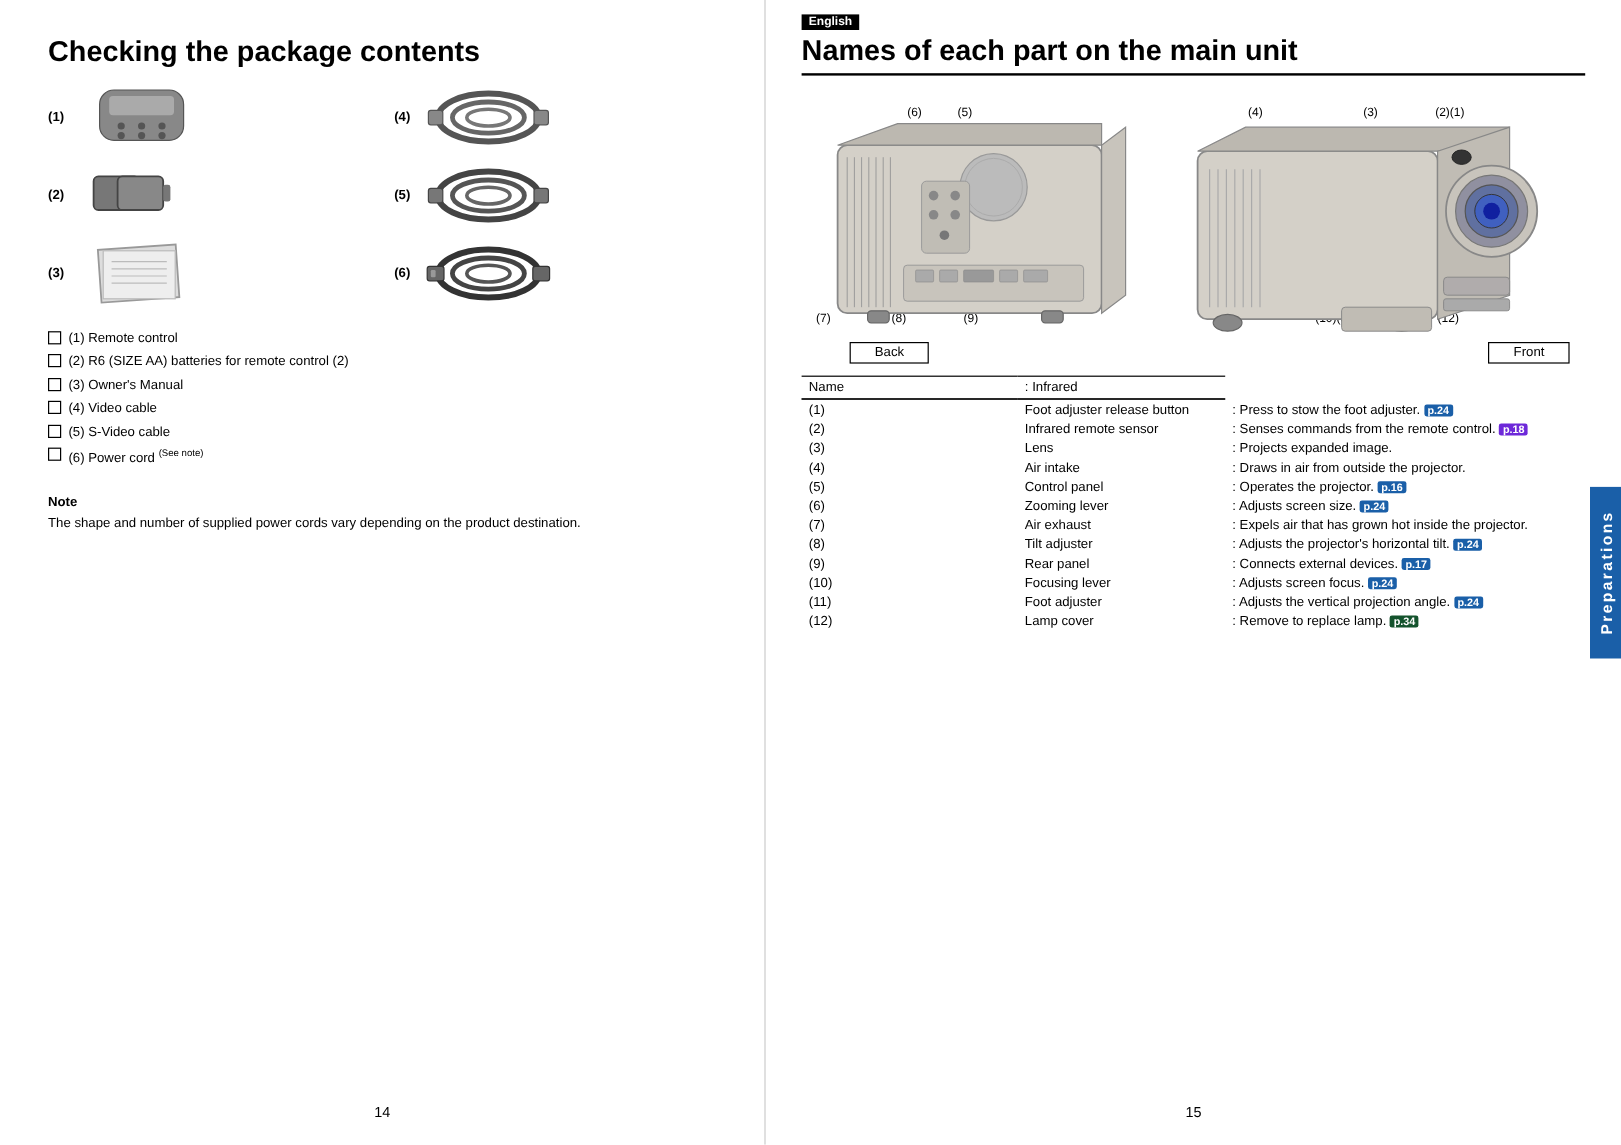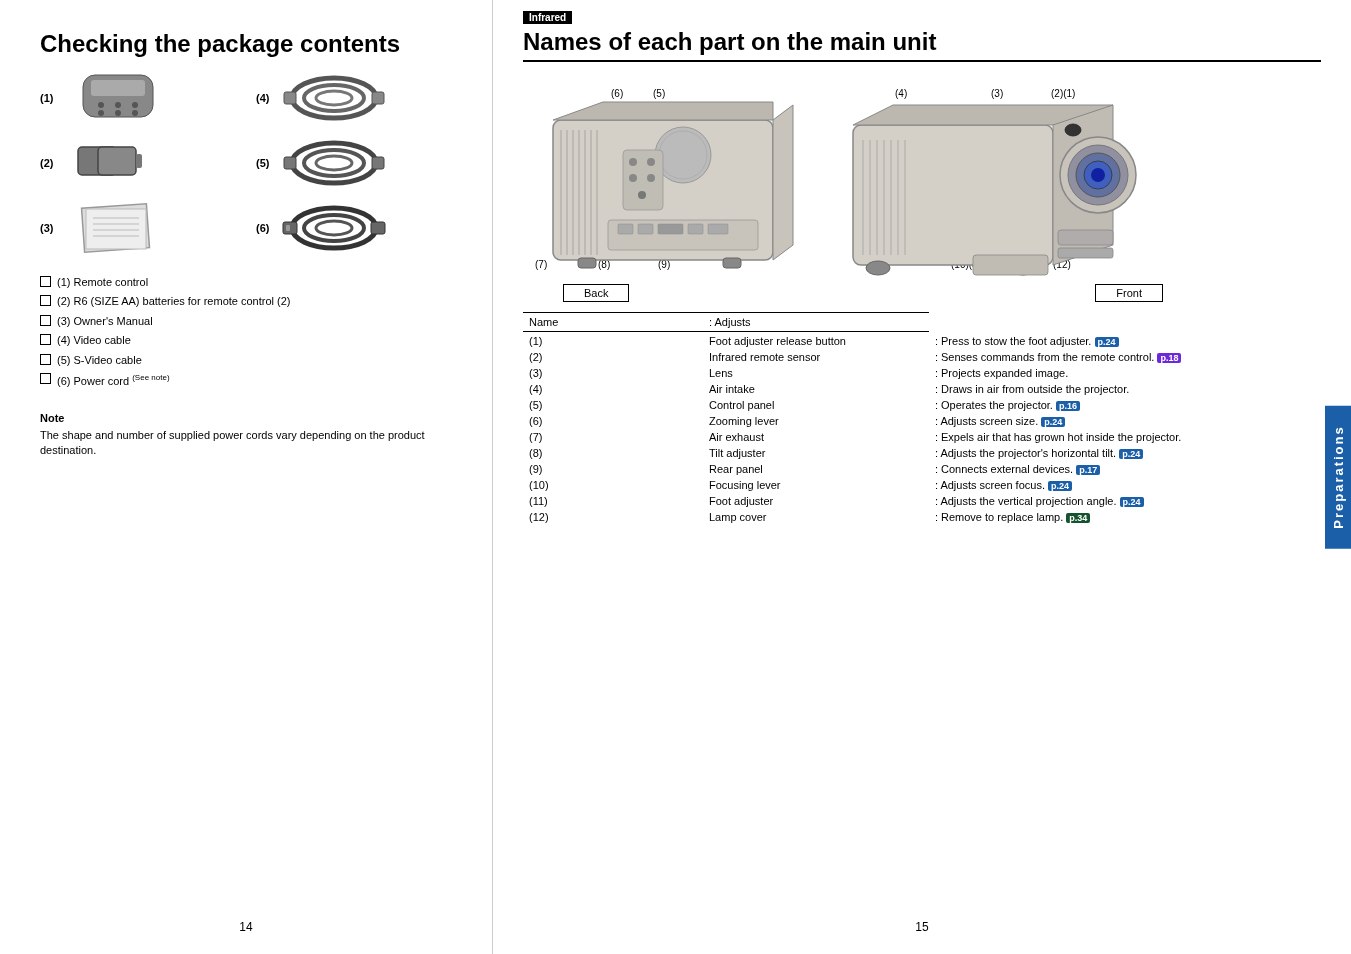--- a/index.html
+++ b/index.html
@@ -6,21 +6,21 @@
     body {
       font-family: Arial, sans-serif;
       font-size: 12px;
       background: #fff;
       color: #000;
       width: 1351px;
       min-height: 954px;
       display: flex;
     }
     .page-left {
-      width: 493px;
+      width: 638px;
       padding: 30px 30px 30px 40px;
       border-right: 1px solid #ccc;
       position: relative;
     }
     .page-right {
       flex: 1;
       padding: 10px 30px 30px 30px;
       position: relative;
     }
     h1 {
@@ -284,21 +284,21 @@
   <div class="note-section">
     <div class="note-title">Note</div>
     <div class="note-text">The shape and number of supplied power cords vary depending on the product destination.</div>
   </div>
 
   <div class="page-num page-num-left">14</div>
 </div>
 
 <div class="page-right">
   <div>
-    <span class="lang-badge">Infrared</span>
+    <span class="lang-badge">English</span>
   </div>
   <h2>Names of each part on the main unit</h2>
 
   <div class="diagram-area">
 
     <div class="diagram-back">
 
       <div style="position:absolute; top:16px; left:88px; font-size:10px;">(6)</div>
       <div style="position:absolute; top:16px; left:130px; font-size:10px;">(5)</div>
       <div style="position:absolute; bottom:32px; left:12px; font-size:10px;">(7)</div>
@@ -389,21 +389,21 @@
         <rect x="130" y="155" width="75" height="20" rx="3" fill="#c0bcb4" stroke="#888" stroke-width="0.8"></rect>
       </svg>
       <div style="position:absolute;bottom:0;right:10px;border:1px solid #000;padding:2px 20px;font-size:11px;">Front</div>
     </div>
   </div>
 
   <table class="parts-table">
     <thead>
       <tr>
         <th style="width:180px;">Name</th>
-        <th>: Adjusts</th>
+        <th>: Infrared</th>
       </tr>
     </thead>
     <tbody id="parts-tbody">
     <tr>
           <td style="white-space: nowrap;"><span>(1)  </span></td>
           <td style="white-space: nowrap;">Foot adjuster release button</td>
           <td>: Press to stow the foot adjuster. <span style="display:inline-block;background:#1a5fa8;color:#fff;font-size:9px;padding:0 3px;border-radius:2px;font-weight:bold;">p.24</span></td>
         </tr>
         <tr>
           <td style="white-space: nowrap;"><span>(2)  </span></td>

